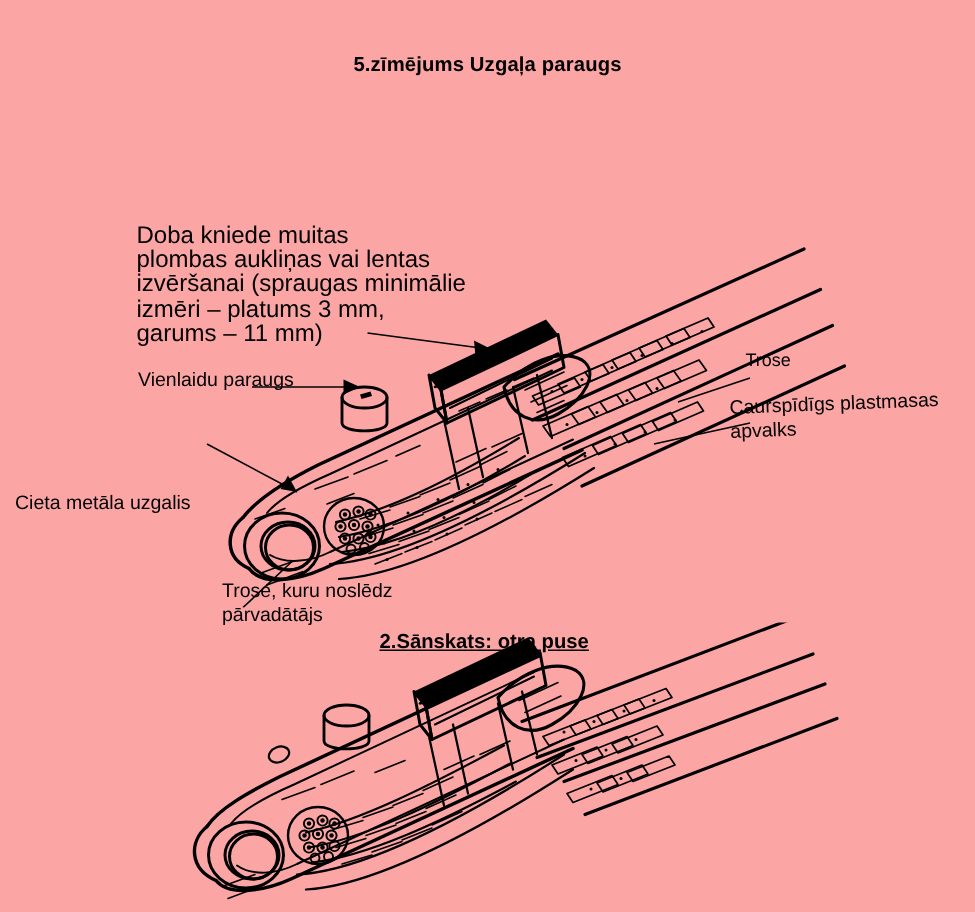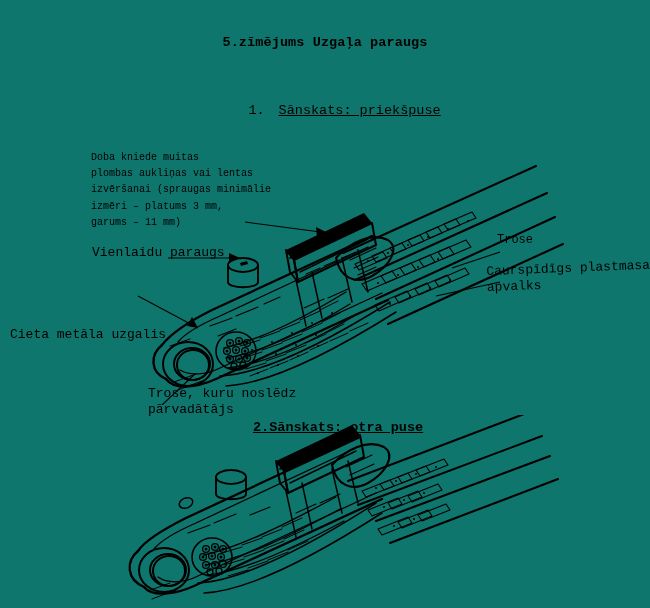--- a/index.html
+++ b/index.html
@@ -5,23 +5,23 @@
 <style>
   html, body {
     margin: 0;
     padding: 0;
     background: #ffffff;
   }
   #page {
     position: relative;
     width: 650px;
     height: 608px;
-    background: #0f766e;
+    background: #fca5a5;
     overflow: hidden;
-    font-family: Liberation Mono, monospace;
+    font-family: Liberation Sans, sans-serif;
     color: #000000;
     -webkit-font-smoothing: none;
   }
 
   .txt { position: absolute; white-space: pre; }
 
   #figure-title {
     left: 0;
     top: 35px;
     width: 650px;
@@ -44,21 +44,21 @@
     left: 253px;
     top: 420px;
     font-size: 13.5px;
     font-weight: bold;
     text-decoration: underline;
   }
 
   #label-hollow-rivet {
     left: 91px;
     top: 150px;
-    font-size: 10px;
+    font-size: 16px;
     line-height: 16.2px;
   }
   #label-continuous-rivet {
     left: 92px;
     top: 245px;
     font-size: 13px;
   }
   #label-hard-metal-tip {
     left: 10px;
     top: 283px;
@@ -93,23 +93,20 @@
   .ink-fill { fill: #000000; stroke: none; }
   .leader { fill: none; stroke: #000000; stroke-width: 1.1; }
 </style>
 </head>
 <body>
 
 <div id="page">
 
   <div class="txt" id="figure-title">5.zīmējums   Uzgaļa paraugs</div>
 
-  <div class="txt" id="section-1">
-    <span class="num">1.</span><span class="head">Sānskats: priekšpuse</span>
-  </div>
 
   <div class="txt" id="label-hollow-rivet">Doba kniede muitas
 plombas aukliņas vai lentas
 izvēršanai (spraugas minimālie
 izmēri – platums 3 mm,
 garums – 11 mm)</div>
 
   <div class="txt" id="label-continuous-rivet">Vienlaidu paraugs</div>
 
   <div class="txt" id="label-hard-metal-tip">Cieta metāla uzgalis</div>

